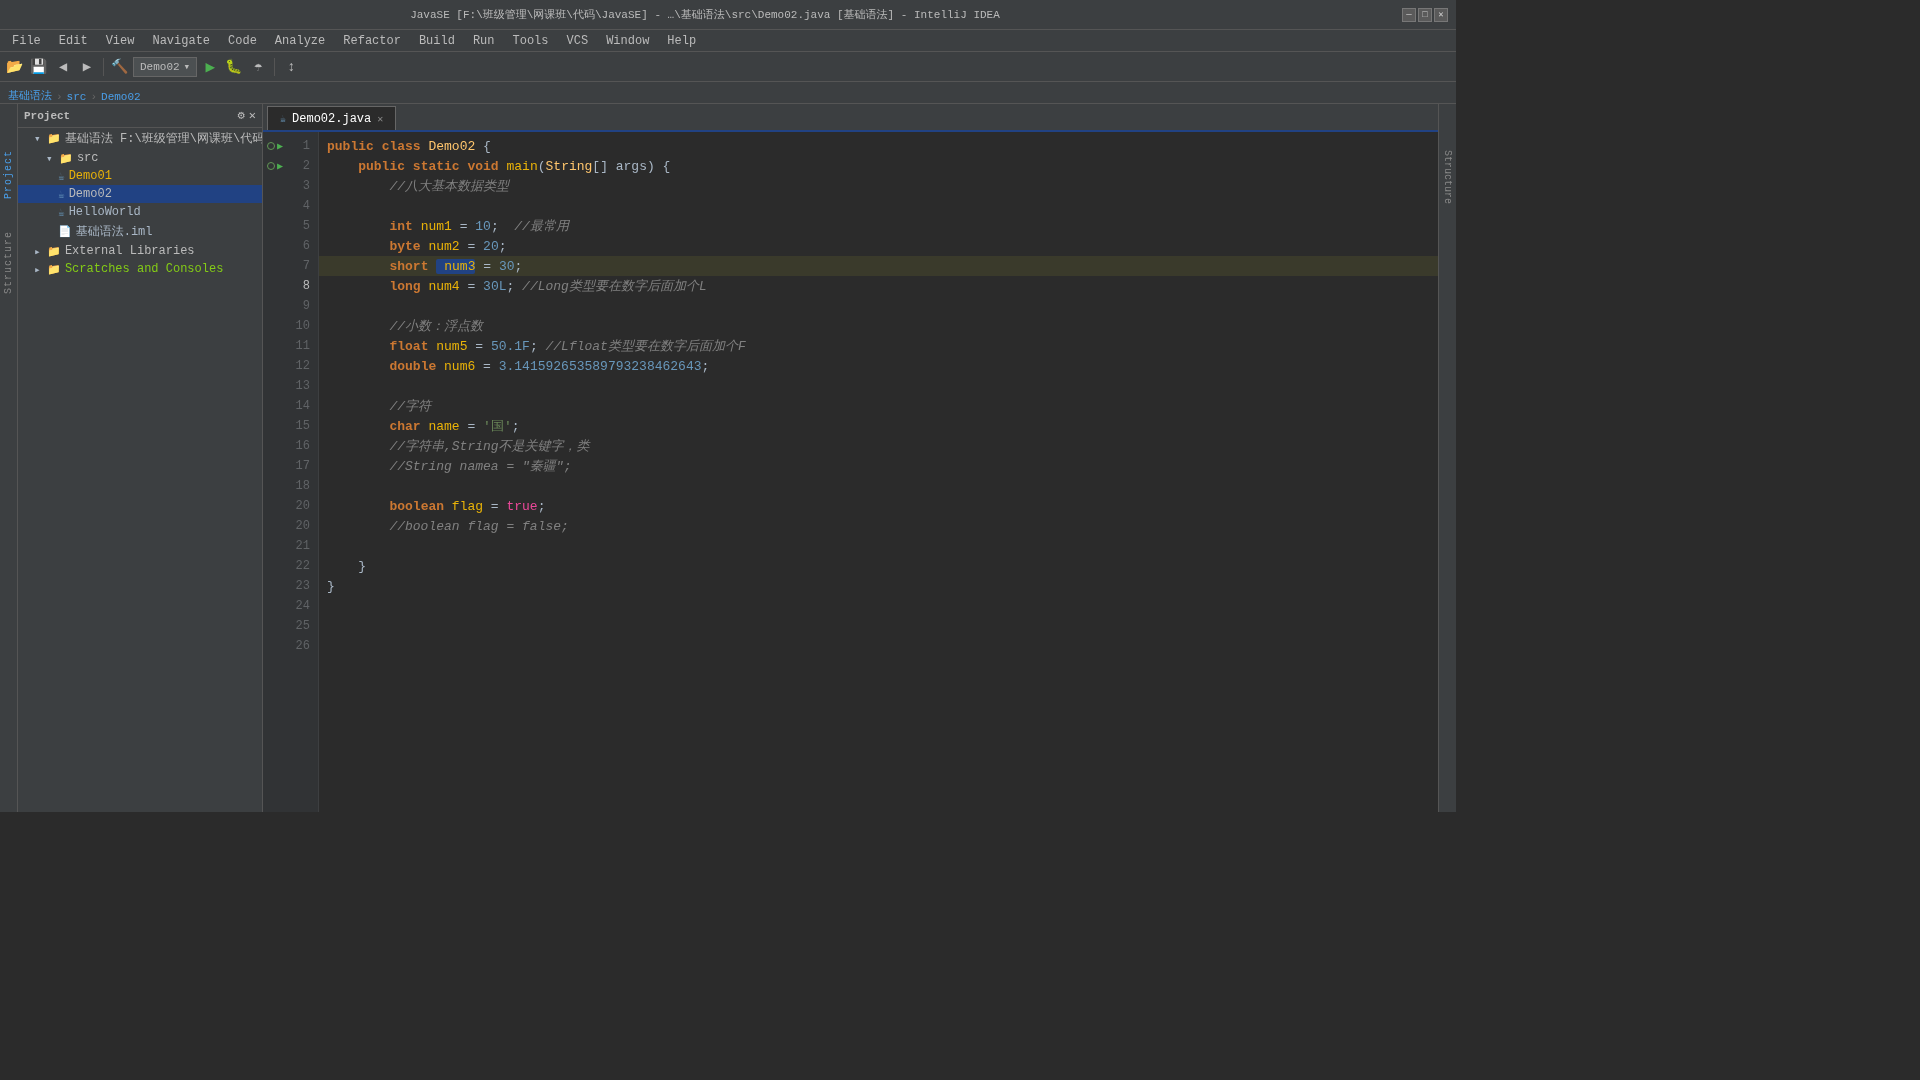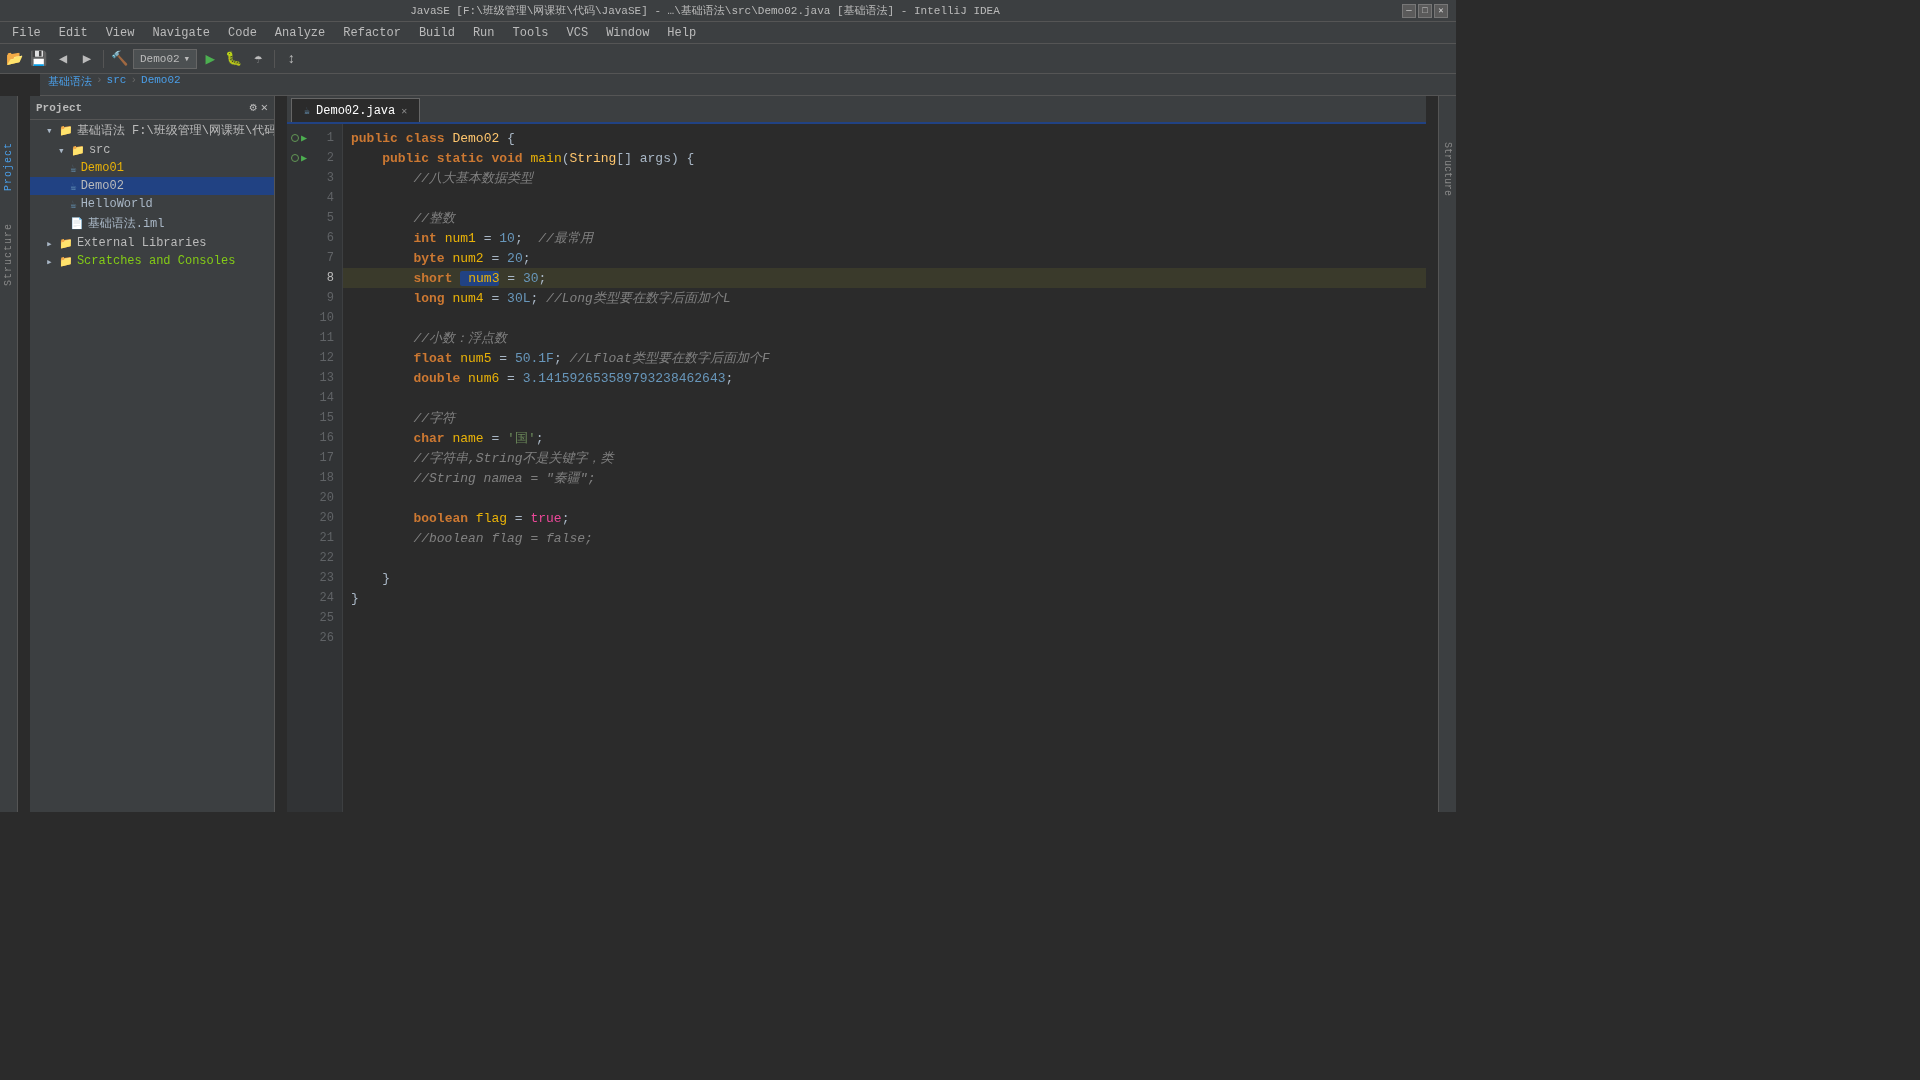--- a/index.html
+++ b/index.html
@@ -9,21 +9,21 @@
       color: #a9b7c6;
       font-size: 13px;
       width: 1456px;
       height: 812px;
       overflow: hidden;
     }
 
     
     #title-bar {
       background: #3c3f41;
-      height: 22px;
+      height: 30px;
       display: flex;
       align-items: center;
       padding: 0 8px;
       font-size: 11px;
       color: #bbbbbb;
       border-bottom: 1px solid #555;
     }
     #title-bar-text {
       flex: 1;
       text-align: center;
@@ -97,35 +97,33 @@
       cursor: pointer;
     }
     .run-btn { color: #4CAF50; font-size: 16px; cursor: pointer; }
     .debug-btn { color: #60a0ff; font-size: 14px; cursor: pointer; }
 
     
     #breadcrumb {
       background: #3c3f41;
       height: 22px;
       display: flex;
-      align-items: flex-start;
+      align-items: flex-end;
       padding: 0 8px;
       font-size: 11px;
       color: #888;
       border-bottom: 1px solid #555;
       gap: 4px;
-      margin-left: 40px;
     }
     .breadcrumb-sep { color: #666; }
 
     
     #main-layout {
       display: flex;
       height: calc(812px - 22px - 22px - 30px - 22px - 28px - 22px);
-      gap: 12px;
     }
 
     
     #sidebar {
       width: 245px;
       background: #3c3f41;
       border-right: 1px solid #555;
       display: flex;
       flex-direction: column;
       overflow: hidden;
@@ -555,21 +553,20 @@
           <div class="line-number">24</div>
           <div class="line-number">25</div>
           <div class="line-number">26</div>
         </div>
 
       <div id="code-area">
       <div class="code-line"><span class="kw">public</span><span class="punc"> </span><span class="kw">class</span><span class="punc"> </span><span class="cls">Demo02</span><span class="punc"> {</span></div>
           <div class="code-line"><span class="punc">    </span><span class="kw">public</span><span class="punc"> </span><span class="kw">static</span><span class="punc"> </span><span class="kw">void</span><span class="punc"> </span><span class="var">main</span><span class="punc">(</span><span class="cls">String</span><span class="punc">[] args) {</span></div>
           <div class="code-line"><span class="comment">        //八大基本数据类型</span></div>
           <div class="code-line">&nbsp;</div>
-          <div class="code-line"><span class="comment">        //整数</span></div>
           <div class="code-line"><span class="punc">        </span><span class="kw">int</span><span class="punc"> </span><span class="var">num1</span><span class="punc"> = </span><span class="num">10</span><span class="punc">;  </span><span class="comment">//最常用</span></div>
           <div class="code-line"><span class="punc">        </span><span class="kw">byte</span><span class="punc"> </span><span class="var">num2</span><span class="punc"> = </span><span class="num">20</span><span class="punc">;</span></div>
           <div class="code-line highlighted"><span class="punc">        </span><span class="kw">short</span><span class="punc"> </span><span class="var selected-word">num3</span><span class="punc"> = </span><span class="num">30</span><span class="punc">;</span></div>
           <div class="code-line"><span class="punc">        </span><span class="kw">long</span><span class="punc"> </span><span class="var">num4</span><span class="punc"> = </span><span class="num">30L</span><span class="punc">; </span><span class="comment">//Long类型要在数字后面加个L</span></div>
           <div class="code-line">&nbsp;</div>
           <div class="code-line"><span class="comment">        //小数：浮点数</span></div>
           <div class="code-line"><span class="punc">        </span><span class="kw">float</span><span class="punc"> </span><span class="var">num5</span><span class="punc"> = </span><span class="num">50.1F</span><span class="punc">; </span><span class="comment">//Lfloat类型要在数字后面加个F</span></div>
           <div class="code-line"><span class="punc">        </span><span class="kw">double</span><span class="punc"> </span><span class="var">num6</span><span class="punc"> = </span><span class="num">3.141592653589793238462643</span><span class="punc">;</span></div>
           <div class="code-line">&nbsp;</div>
           <div class="code-line"><span class="comment">        //字符</span></div>

